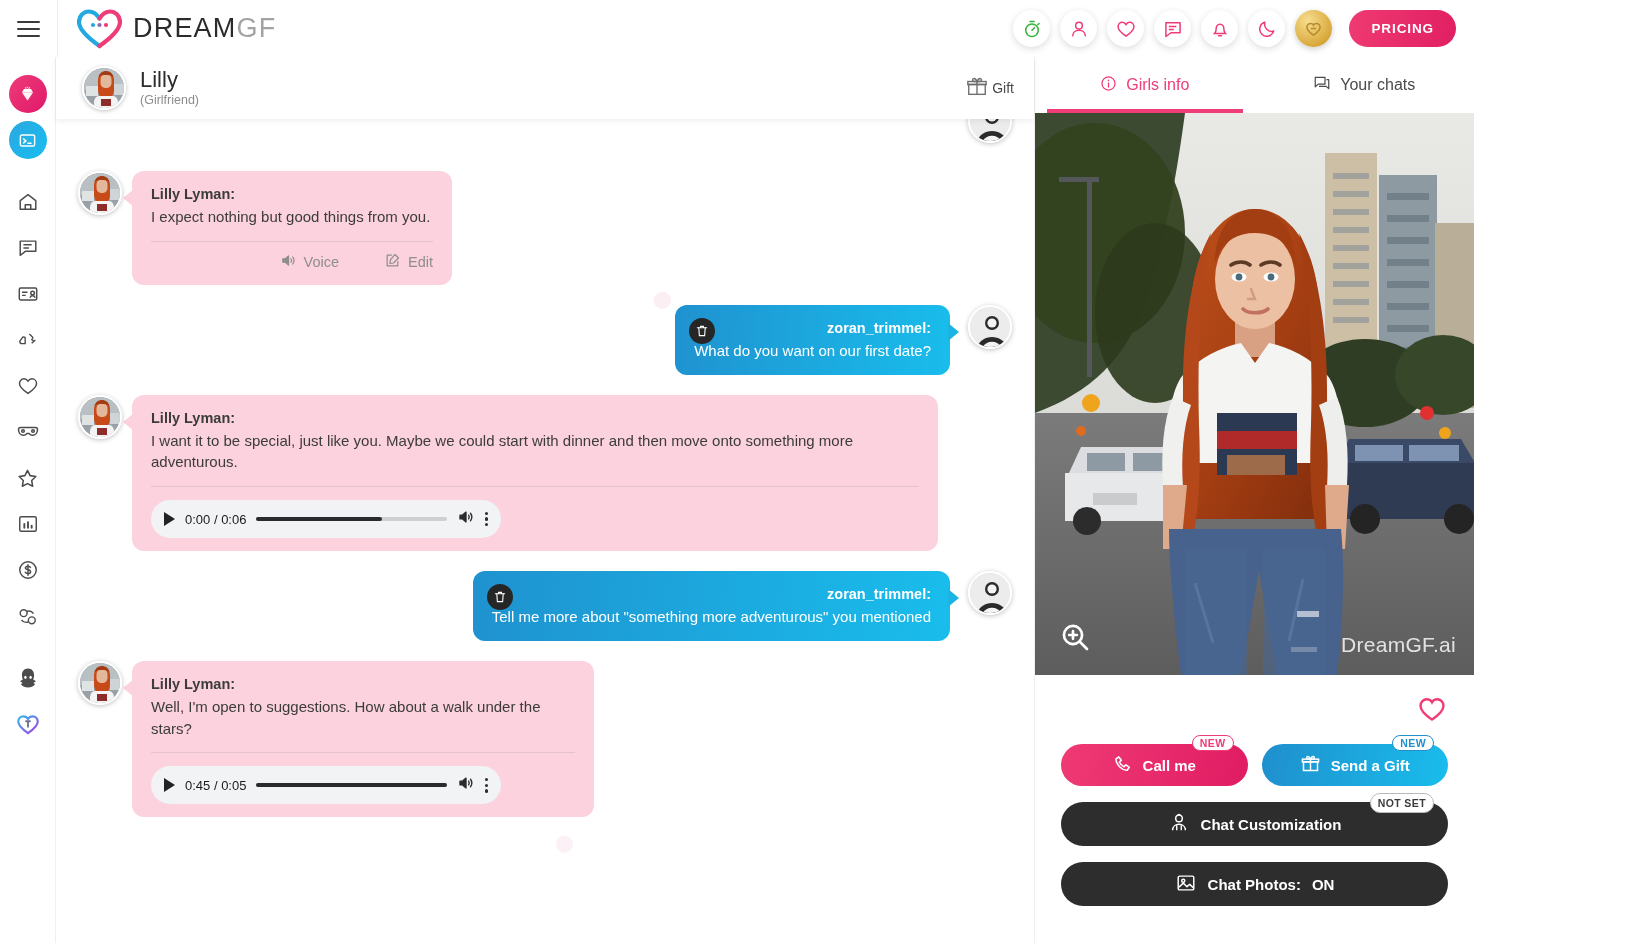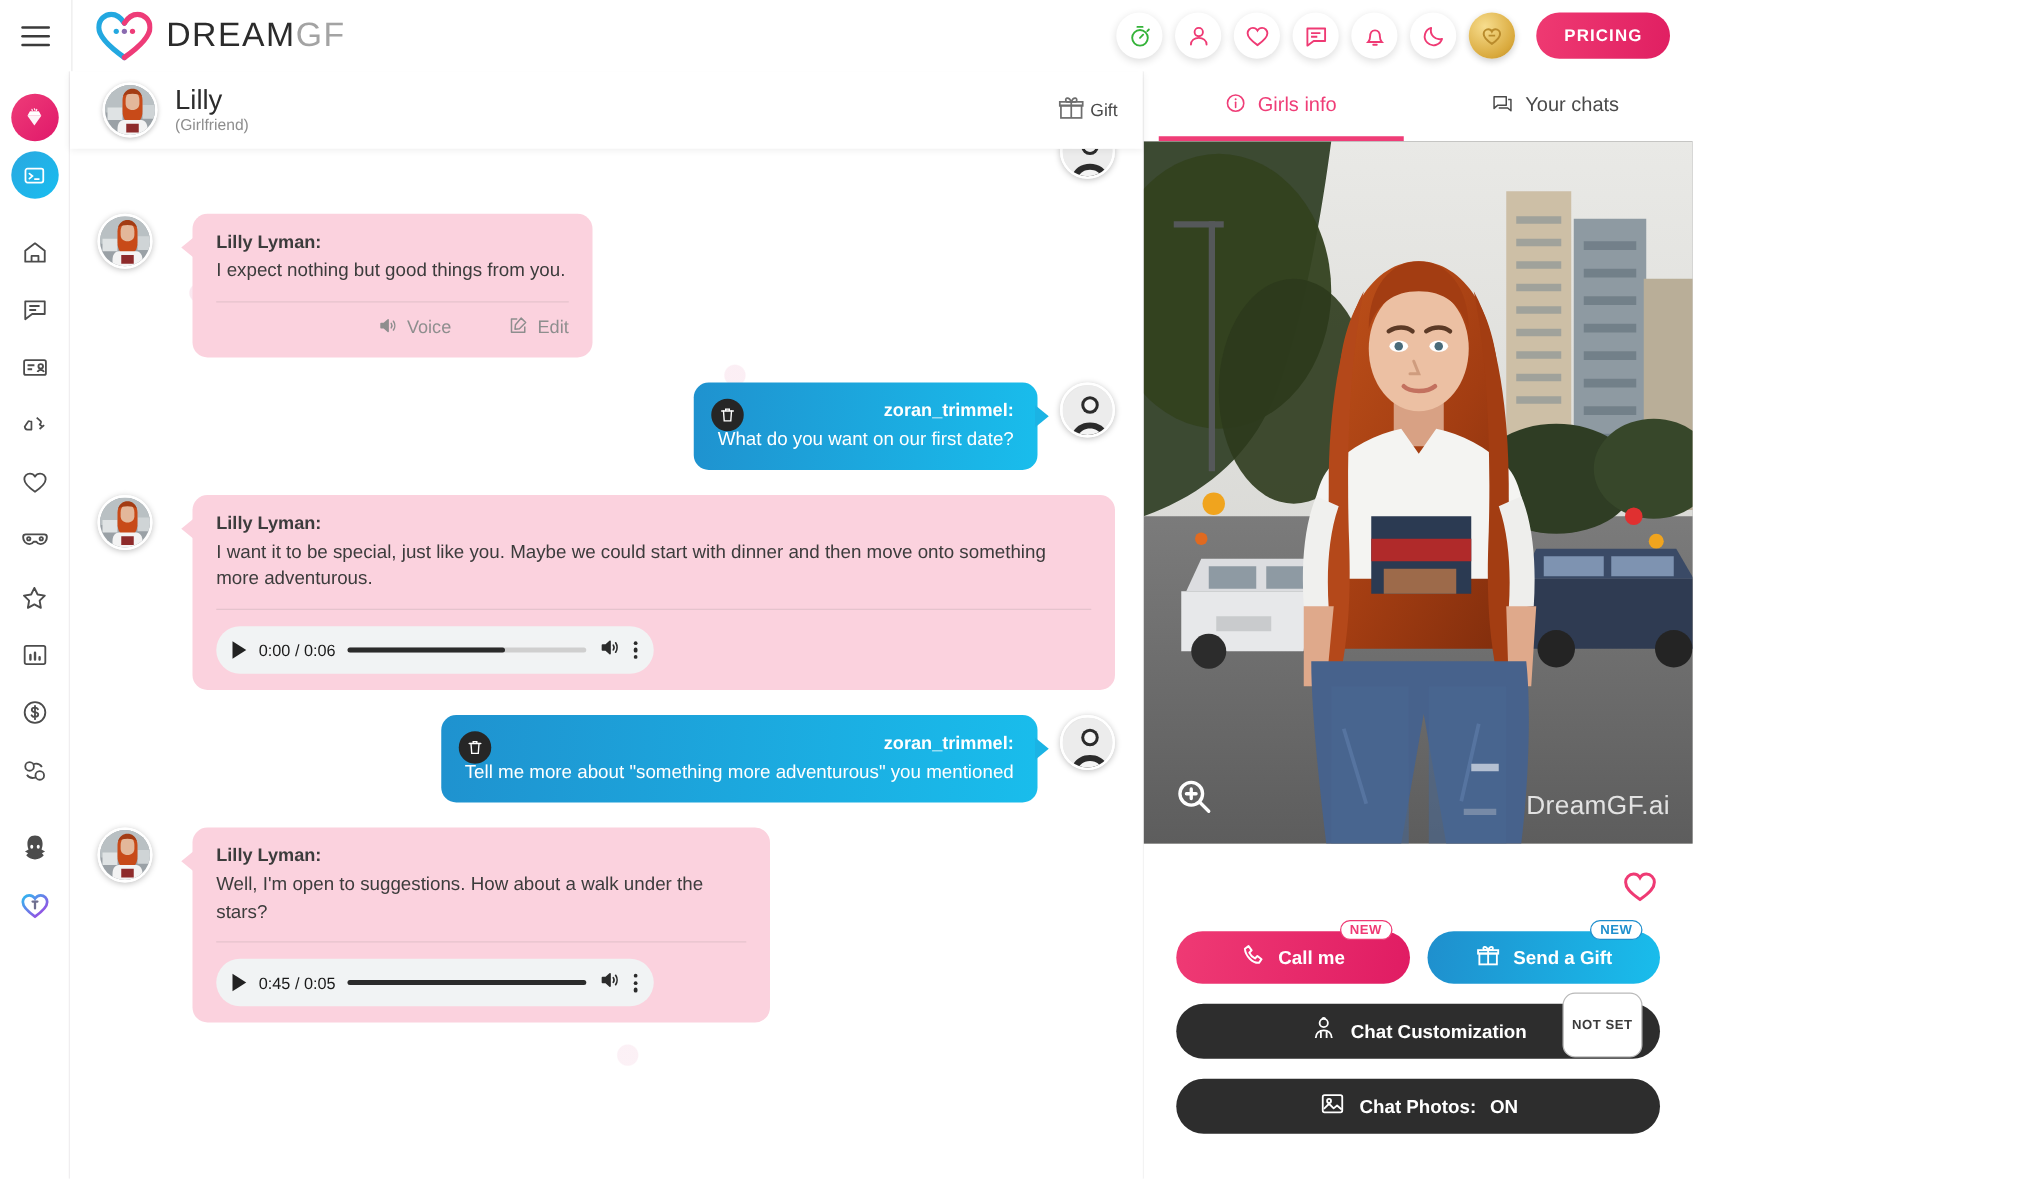--- a/index.html
+++ b/index.html
@@ -2,21 +2,21 @@
 <html><head>
 <meta charset="utf-8">
 <style>
   * { box-sizing: border-box; margin: 0; padding: 0; }
   html, body {
     width: 1629px; height: 943px;
     font-family: "Liberation Sans", sans-serif;
     background: #ffffff;
     overflow: hidden;
   }
-  .app { position: relative; width: 1354px; height: 943px; display: flex; flex-direction: column; }
+  .app { position: relative; width: 1474px; height: 943px; display: flex; flex-direction: column; }
 
   
   .topbar {
     height: 57px; min-height: 57px; display: flex; align-items: center;
     background: #ffffff; position: relative; z-index: 40;
   }
   .hamburger {
     width: 57px; height: 57px; display: flex; flex-direction: column;
     align-items: center; justify-content: center; gap: 5px; cursor: pointer;
   }
@@ -98,21 +98,21 @@
   .msg { display: flex; align-items: flex-start; margin-bottom: 20px; position: relative; }
   .msg.right { justify-content: flex-end; }
   .av {
     width: 44px; height: 44px; border-radius: 50%; overflow: hidden; flex: none;
     border: 2px solid #fff; box-shadow: 0 1px 5px rgba(0,0,0,.25); position: relative; z-index: 3;
   }
   .av.user { background: radial-gradient(circle at 50% 35%, #fefefe 0 38%, #e7e7e7 39% 100%); }
 
   .bubble { position: relative; padding: 15px 19px 13px 19px; max-width: 810px; }
   .bubble.her {
-    background: #fbd2de; border-radius: 12px; margin-left: 32px; color: #3c3c3c;
+    background: #fbd2de; border-radius: 12px; margin-left: 10px; color: #3c3c3c;
   }
   .bubble.her:before {
     content:""; position:absolute; left:-9px; top: 18px;
     border-top: 9px solid transparent; border-bottom: 9px solid transparent;
     border-right: 11px solid #fbd2de;
   }
   .bubble.mine {
     background: linear-gradient(95deg,#1f92cf,#19bdec);
     border-radius: 12px; margin-right: 18px; color: #fff; text-align: right;
   }
@@ -218,21 +218,21 @@
   .rbtn.gift .badge-new { color: #1f8fcd; border-color: #1f8fcd; }
 
   .dbtn {
     margin-top: 16px; height: 44px; border-radius: 22px; background: #2d2d2d;
     display: flex; align-items: center; justify-content: center; gap: 11px;
     color: #fff; font-size: 15px; font-weight: 700; position: relative; cursor: pointer;
   }
   .badge-notset {
     position: absolute; top: -9px; right: 14px; background: #fff; color: #3c3c3c;
     border: 1.5px solid #b9b9b9; border-radius: 10px; font-size: 10.5px; font-weight: 700;
-    padding: 19px 7px; letter-spacing: .4px; margin-left: 48px;
+    padding: 3px 7px; letter-spacing: .4px; margin-left: 48px;
   }
   .dbtn .val { font-weight: 700; }
 </style>
 </head>
 <body>
 
 <div class="app">
 
   <div class="topbar">
     <div class="hamburger">

